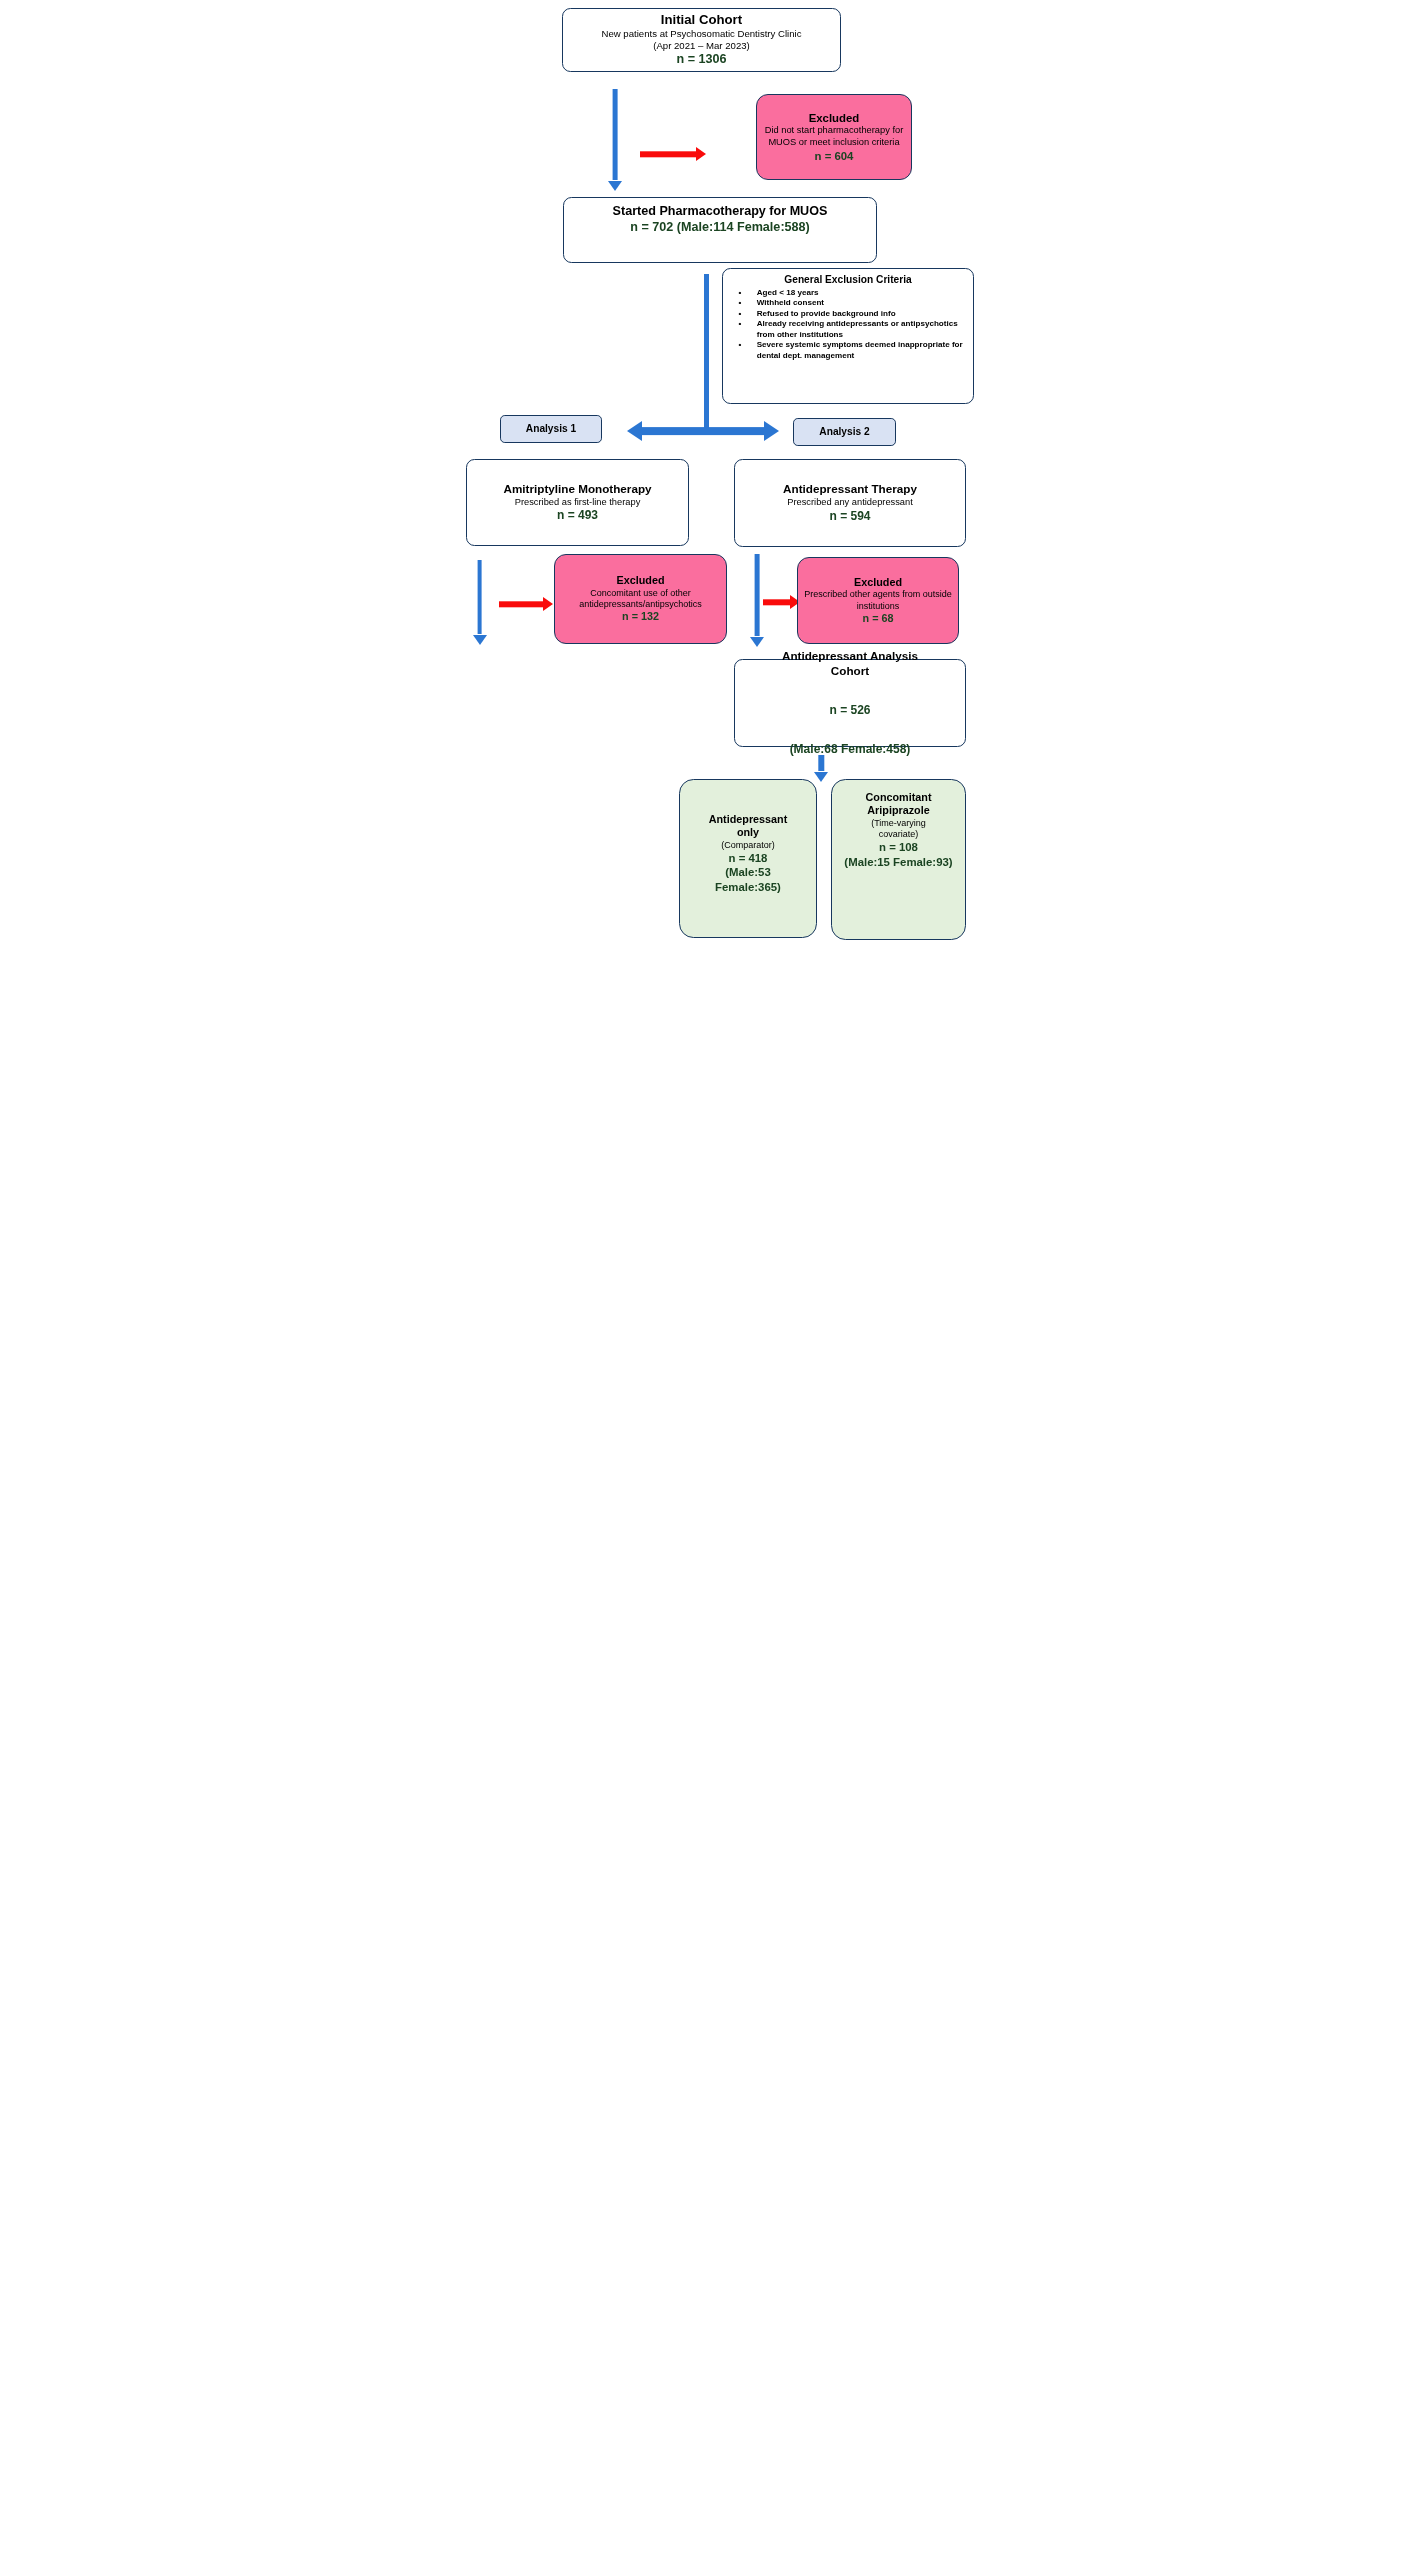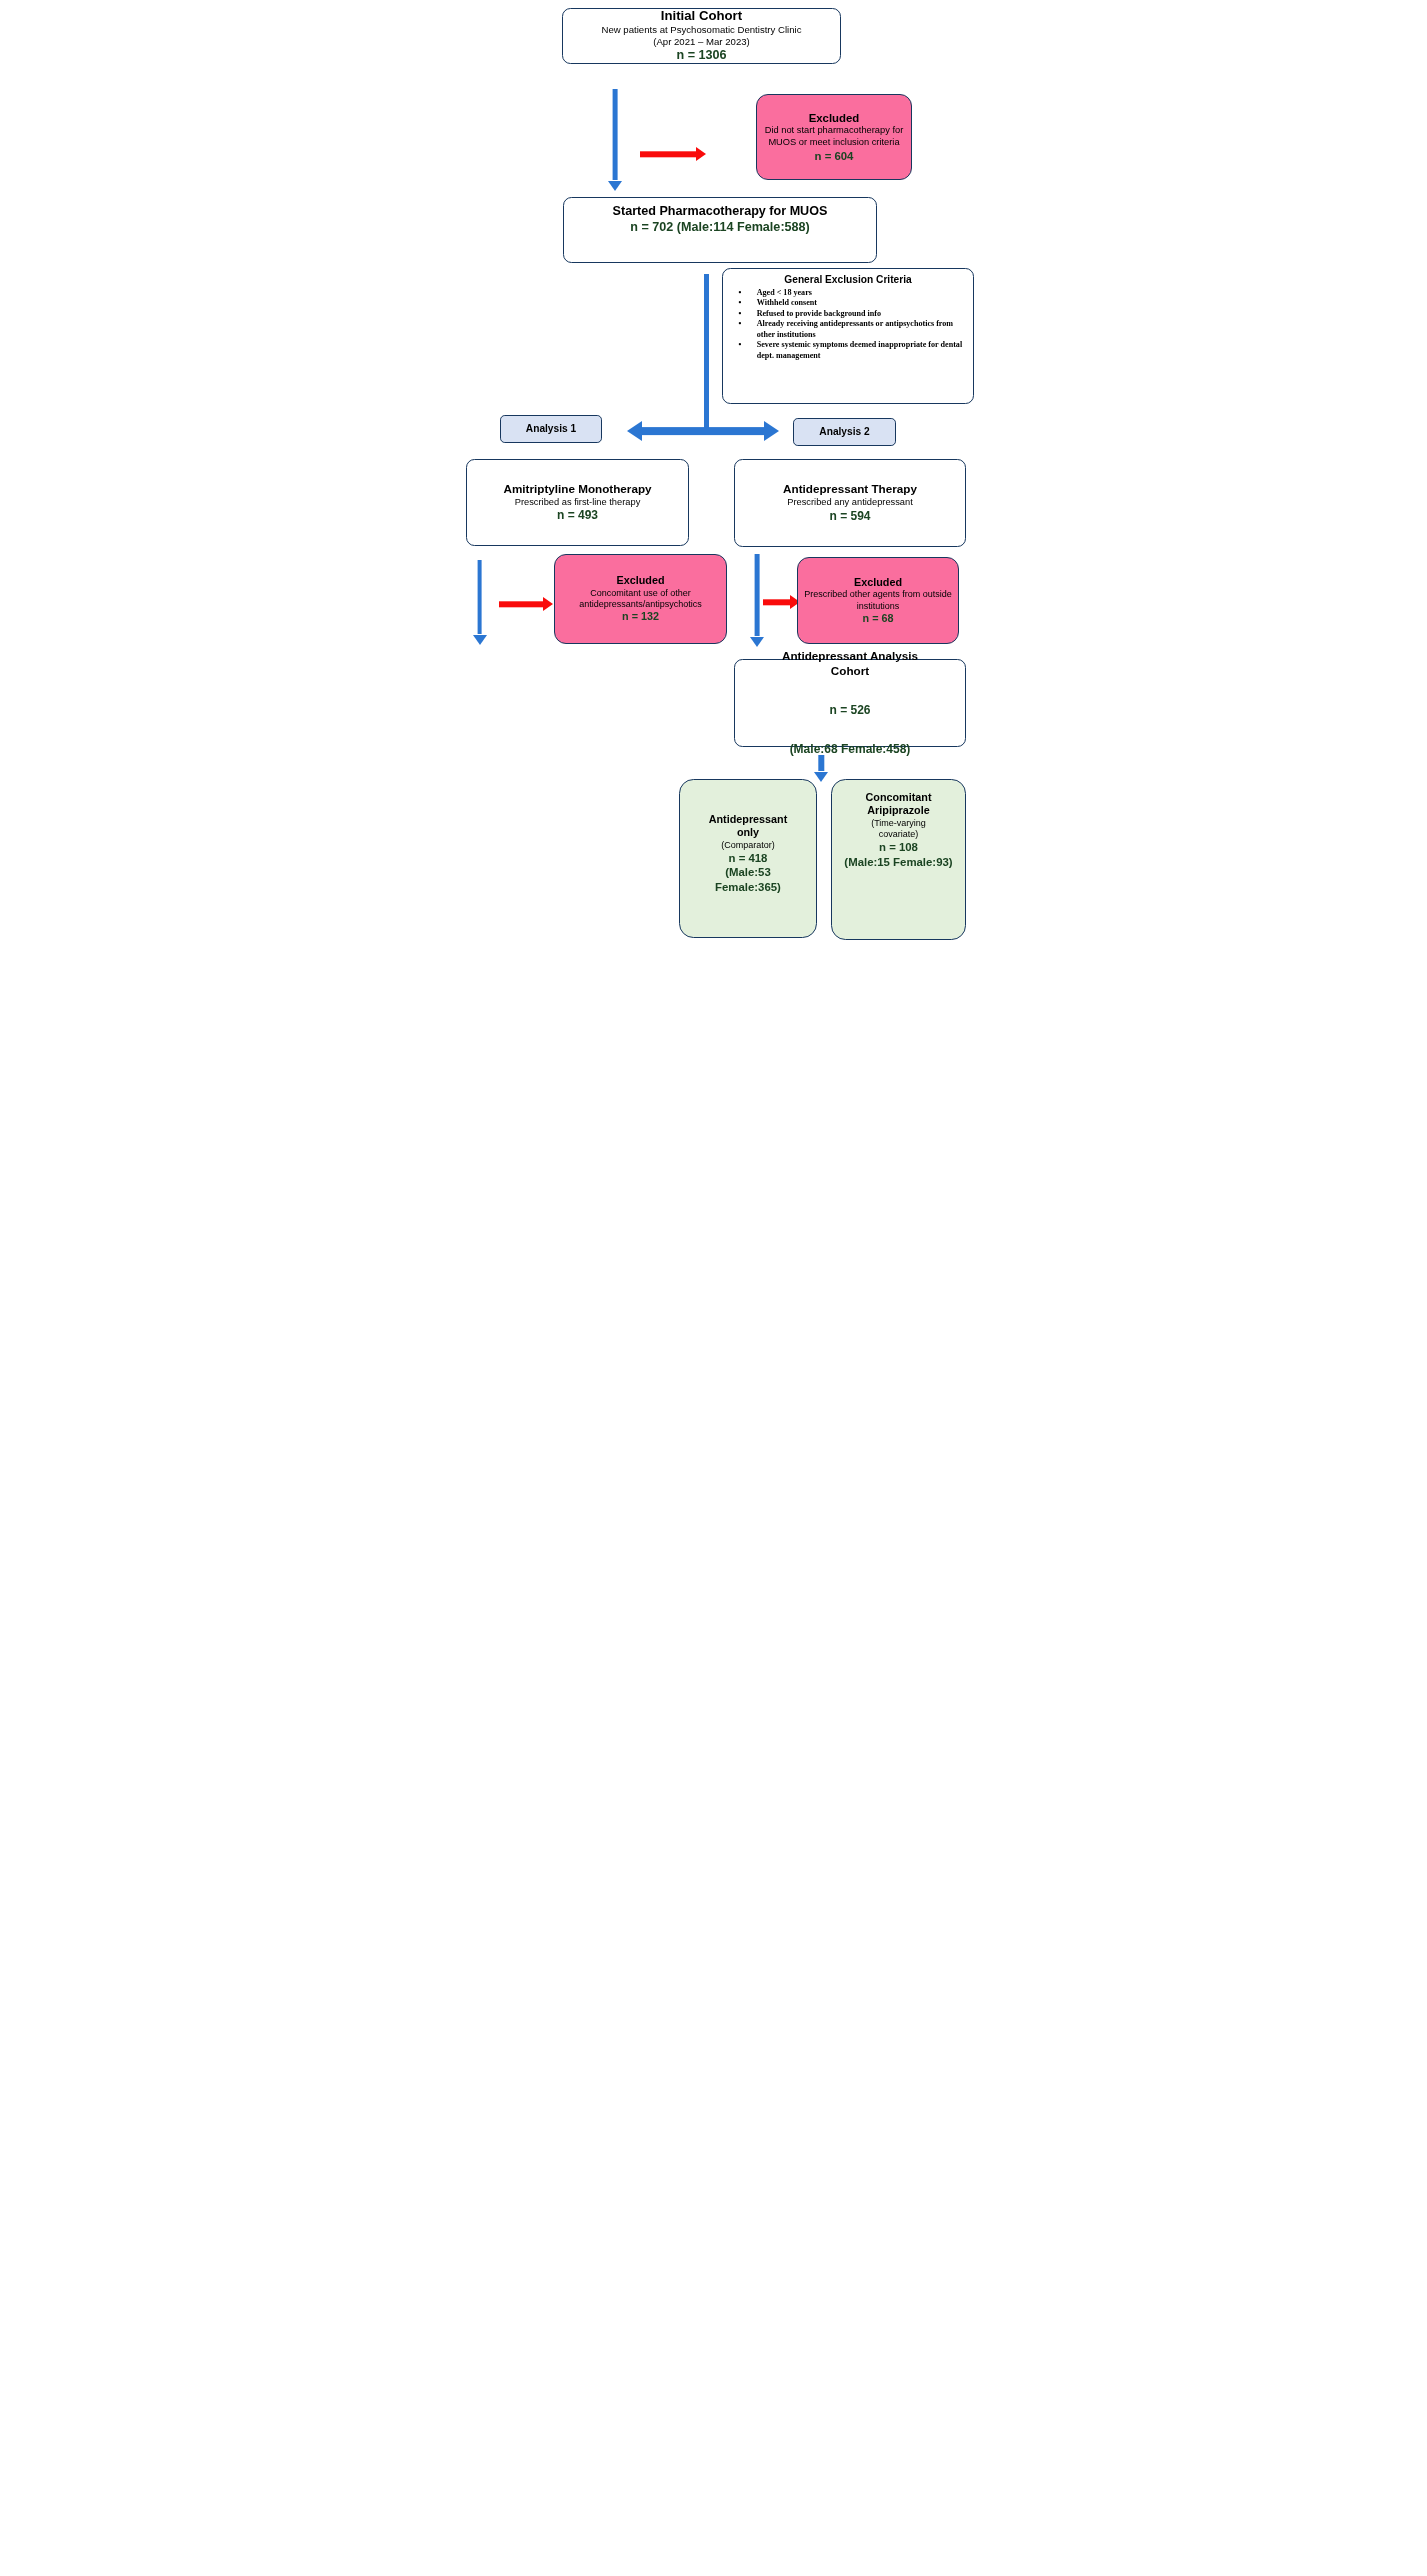--- a/index.html
+++ b/index.html
@@ -10,38 +10,38 @@
   
   .box{position:absolute;box-sizing:border-box;border:1.8px solid #17375E;border-radius:8.4px;
        background:#fff;display:flex;flex-direction:column;align-items:center;justify-content:center;
        text-align:center;padding:3.6px 6px;line-height:1.25;}
   .box .title{font-weight:bold;}
   .box .green{color:#1B4422;font-weight:bold;}
   .pink{background:#FA6E9E;border-radius:12px;}
   .lightgreen{background:#E3F0DC;}
   .lightblue{background:#D9E2F3;border-radius:4.8px;}
 
-  #initial-cohort{left:113px;top:7.8px;width:279px;height:56px;}
+  #initial-cohort{left:113px;top:7.8px;width:279px;height:64px;}
   #initial-cohort .title{font-size:13.2px;}
   #initial-cohort .sub{font-size:9.6px;}
   #initial-cohort .green{font-size:12.6px;}
 
   #excluded-top{left:307px;top:94px;width:156px;height:86px;}
   #excluded-top .title{font-size:11.4px;}
   #excluded-top .body{font-size:9.3px;}
   #excluded-top .green{font-size:11.4px;}
 
   #started{left:114px;top:197px;width:314px;height:66px;justify-content:flex-start;padding-top:6px;}
   #started .title{font-size:12.6px;}
   #started .green{font-size:12.6px;}
 
   #general-exclusion{left:273px;top:268px;width:252px;height:136px;justify-content:flex-start;padding:4.8px 7.2px;}
   #general-exclusion .title{font-size:10.2px;}
   #general-exclusion ul{list-style:none;margin:1.2px 0 0 0;padding:0;text-align:left;width:100%;}
-  #general-exclusion li{font-size:8.1px;font-weight:bold;padding-left:26.5px;position:relative;line-height:1.3;font-family:Liberation Serif, serif;}
+  #general-exclusion li{font-size:8.1px;font-weight:bold;padding-left:26.5px;position:relative;line-height:1.3;}
   #general-exclusion li::before{content:"•";position:absolute;left:8.4px;}
 
   .analysis-label{font-weight:bold;font-size:10.2px;}
   #analysis-1{left:51px;top:415px;width:102px;height:28px;}
   #analysis-2{left:344px;top:418px;width:103px;height:28px;}
 
   #amitriptyline{left:17px;top:459px;width:223px;height:87px;}
   #amitriptyline .title,#antidepressant-therapy .title{font-size:11.7px;}
   #amitriptyline .sub,#antidepressant-therapy .sub{font-size:9.3px;}
   #amitriptyline .green,#antidepressant-therapy .green{font-size:12px;}

